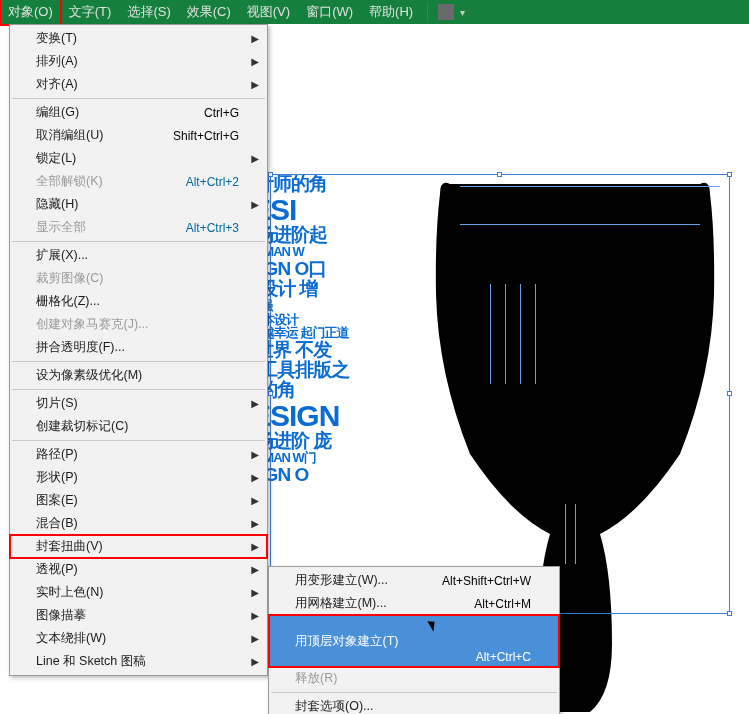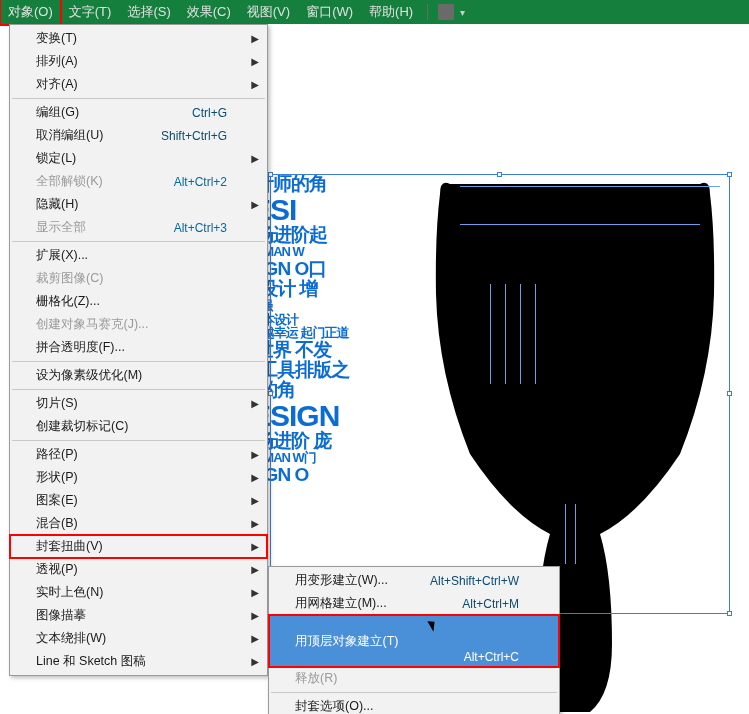--- a/index.html
+++ b/index.html
@@ -50,27 +50,27 @@
     background: #f2f2f2;
     border: 1px solid #9a9a9a;
     box-shadow: 2px 2px 4px rgba(0,0,0,0.25);
     z-index: 20;
     padding: 2px 0;
   }
   .menu-item {
     display: flex;
     align-items: center;
     justify-content: space-between;
-    padding: 3px 40px 3px 26px;
+    padding: 3px 28px 3px 26px;
     font-size: 12.5px;
     color: #1a1a1a;
     position: relative;
   }
   .menu-item.disabled { color: #9a9a9a; gap: 12px; }
-  .menu-item .shortcut { color: #0c4a6e; font-size: 12px; }
+  .menu-item .shortcut { color: #000000; font-size: 12px; }
   .menu-item.disabled .shortcut { color: #0369a1; }
   .menu-item .arrow {
     position: absolute;
     right: 8px;
     font-size: 10px;
     color: #333;
   }
   .menu-sep {
     height: 1px;
     background: #c8c8c8;

